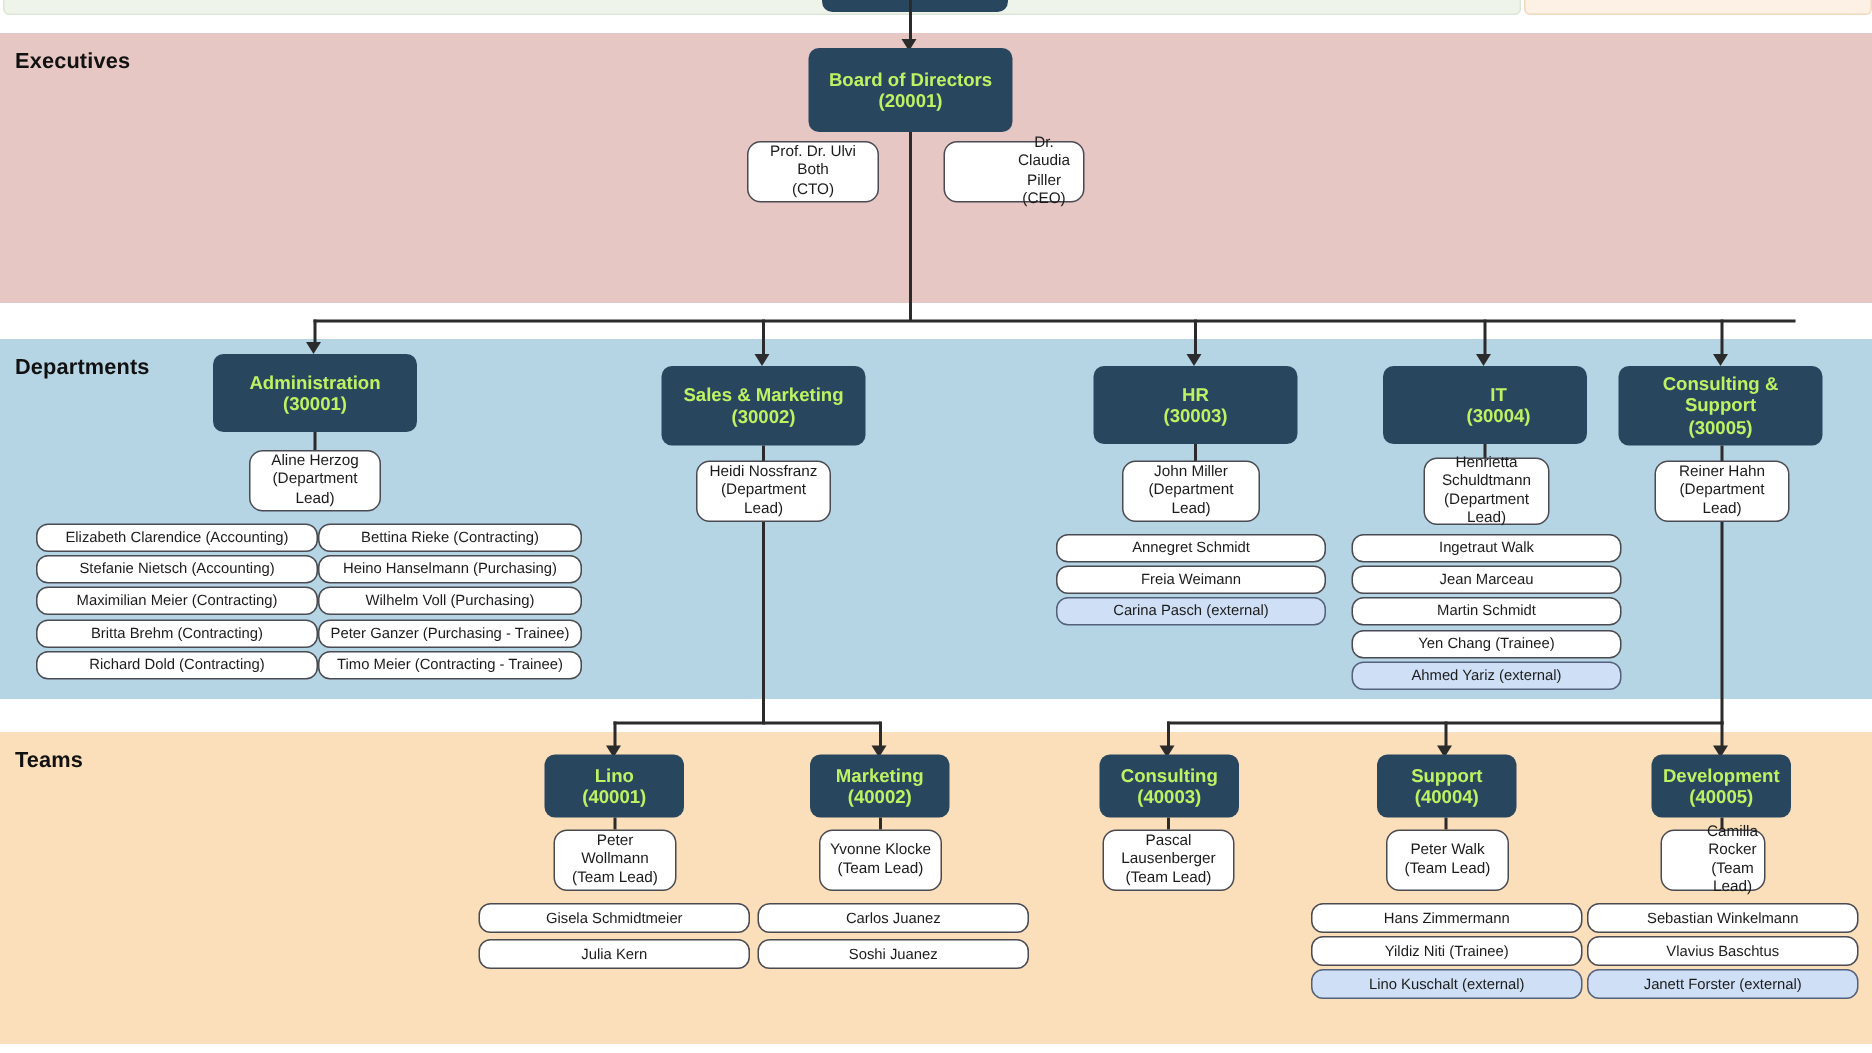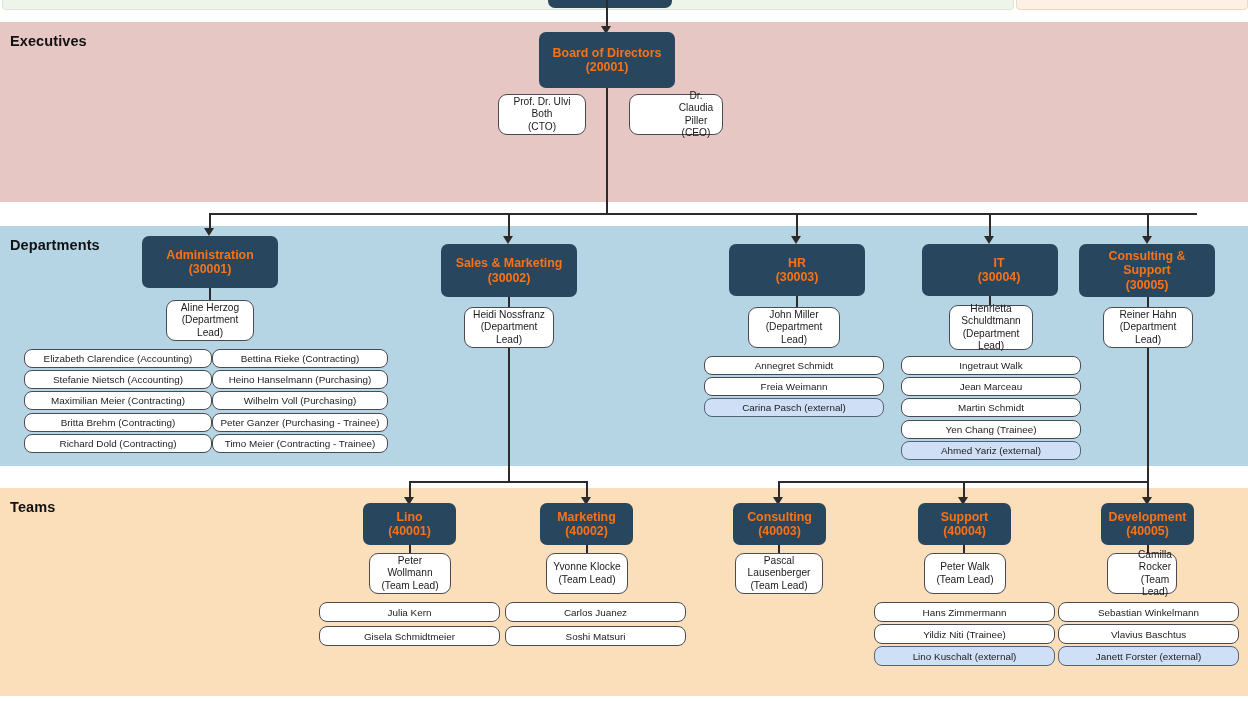--- a/index.html
+++ b/index.html
@@ -27,21 +27,21 @@
   .arrow{
     position:absolute;width:0;height:0;
     border-left:5.5px solid transparent;
     border-right:5.5px solid transparent;
     border-top:8px solid #2b2b2b;
   }
 
   
   .unit{
     position:absolute;background:#28465e;border-radius:7px;
-    color:#f97316;font-weight:bold;font-size:12.4px;line-height:14.5px;
+    color:#bef264;font-weight:bold;font-size:12.4px;line-height:14.5px;
     display:flex;align-items:center;justify-content:center;text-align:center;
     box-sizing:border-box;padding:2px 6px;
   }
   .unit .l2{display:block;}
 
   .lead{
     position:absolute;background:#ffffff;border:1.3px solid #4a4a52;
     border-radius:9px;font-size:10.2px;line-height:12.4px;color:#1b1b1b;
     display:flex;align-items:center;justify-content:center;text-align:center;
     box-sizing:border-box;padding:2px 4px;
@@ -231,39 +231,39 @@
       <span class="l2">(40001)</span>
     </div>
   </div>
   <div class="lead" style="left:369px;top:553px;width:82px;height:41px;">
     <div>
       <span>Peter Wollmann</span><br>
       <span>(Team Lead)</span>
     </div>
   </div>
   <div class="memcol" style="left:319px;top:602px;width:181px;">
+    <div class="mem" style="height:20px;margin-bottom:4px;">Gisela Schmidtmeier</div>
     <div class="mem" style="height:20px;margin-bottom:4px;">Julia Kern</div>
-    <div class="mem" style="height:20px;margin-bottom:4px;">Gisela Schmidtmeier</div>
   </div>
 
   <div class="unit" style="left:540px;top:503px;width:93px;height:42px;">
     <div>
       <span>Marketing</span>
       <span class="l2">(40002)</span>
     </div>
   </div>
   <div class="lead" style="left:546px;top:553px;width:82px;height:41px;">
     <div>
       <span>Yvonne Klocke</span><br>
       <span>(Team Lead)</span>
     </div>
   </div>
   <div class="memcol" style="left:505px;top:602px;width:181px;">
     <div class="mem" style="height:20px;margin-bottom:4px;">Carlos Juanez</div>
-    <div class="mem" style="height:20px;margin-bottom:4px;">Soshi Matsuri</div>
+    <div class="mem" style="height:20px;margin-bottom:4px;">Soshi Juanez</div>
   </div>
 
   <div class="unit" style="left:733px;top:503px;width:93px;height:42px;">
     <div>
       <span>Consulting</span>
       <span class="l2">(40003)</span>
     </div>
   </div>
   <div class="lead" style="left:735px;top:553px;width:88px;height:41px;">
     <div>

